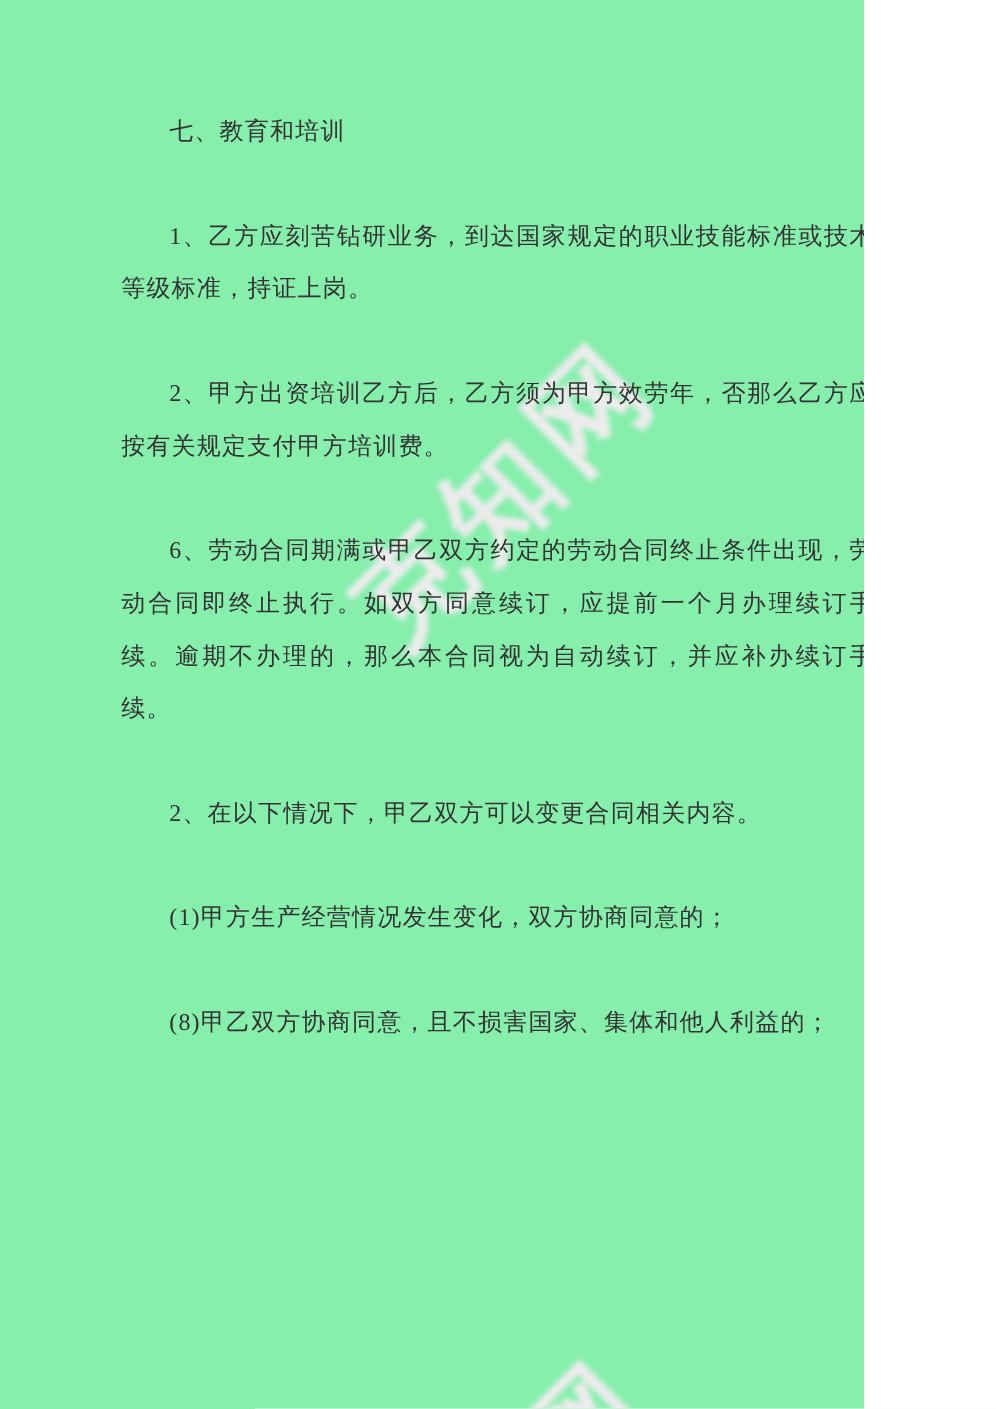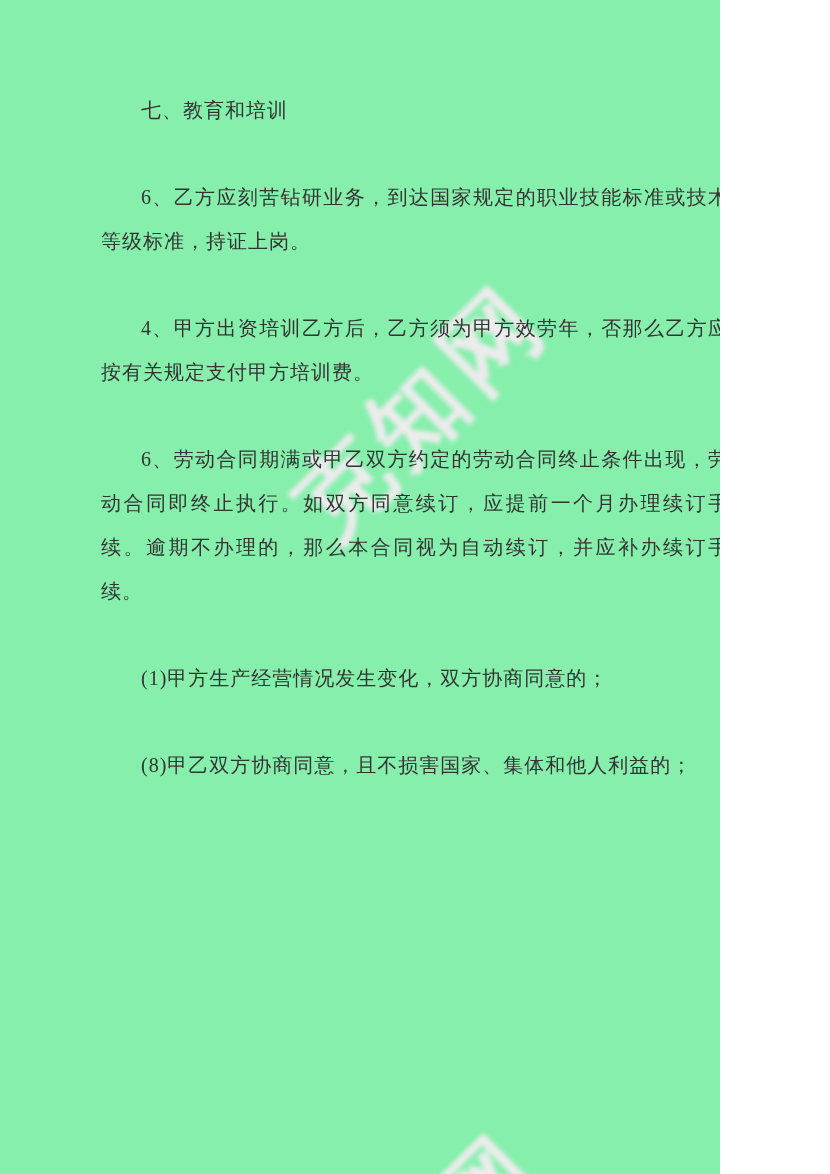--- a/index.html
+++ b/index.html
@@ -52,20 +52,21 @@
 <body>
 
 <div class="page">
 
   <div class="watermark wm-main">克知网</div>
 
   <div class="watermark wm-bottom">克知网</div>
 
   <div class="content">
     <p class="para">七、教育和培训</p>
-    <p class="para">6、乙方应刻苦钻研业务，到达国家规定的职业技能标准或技术等级标准，持证上岗。</p>
-    <p class="para">4、甲方出资培训乙方后，乙方须为甲方效劳年，否那么乙方应按有关规定支付甲方培训费。</p>
+    <p class="para">1、乙方应刻苦钻研业务，到达国家规定的职业技能标准或技术等级标准，持证上岗。</p>
+    <p class="para">2、甲方出资培训乙方后，乙方须为甲方效劳年，否那么乙方应按有关规定支付甲方培训费。</p>
     <p class="para">6、劳动合同期满或甲乙双方约定的劳动合同终止条件出现，劳动合同即终止执行。如双方同意续订，应提前一个月办理续订手续。逾期不办理的，那么本合同视为自动续订，并应补办续订手续。</p>
+    <p class="para">2、在以下情况下，甲乙双方可以变更合同相关内容。</p>
     <p class="para">(1)甲方生产经营情况发生变化，双方协商同意的；</p>
     <p class="para">(8)甲乙双方协商同意，且不损害国家、集体和他人利益的；</p>
   </div>
 
 </div>
 
 </body></html>

